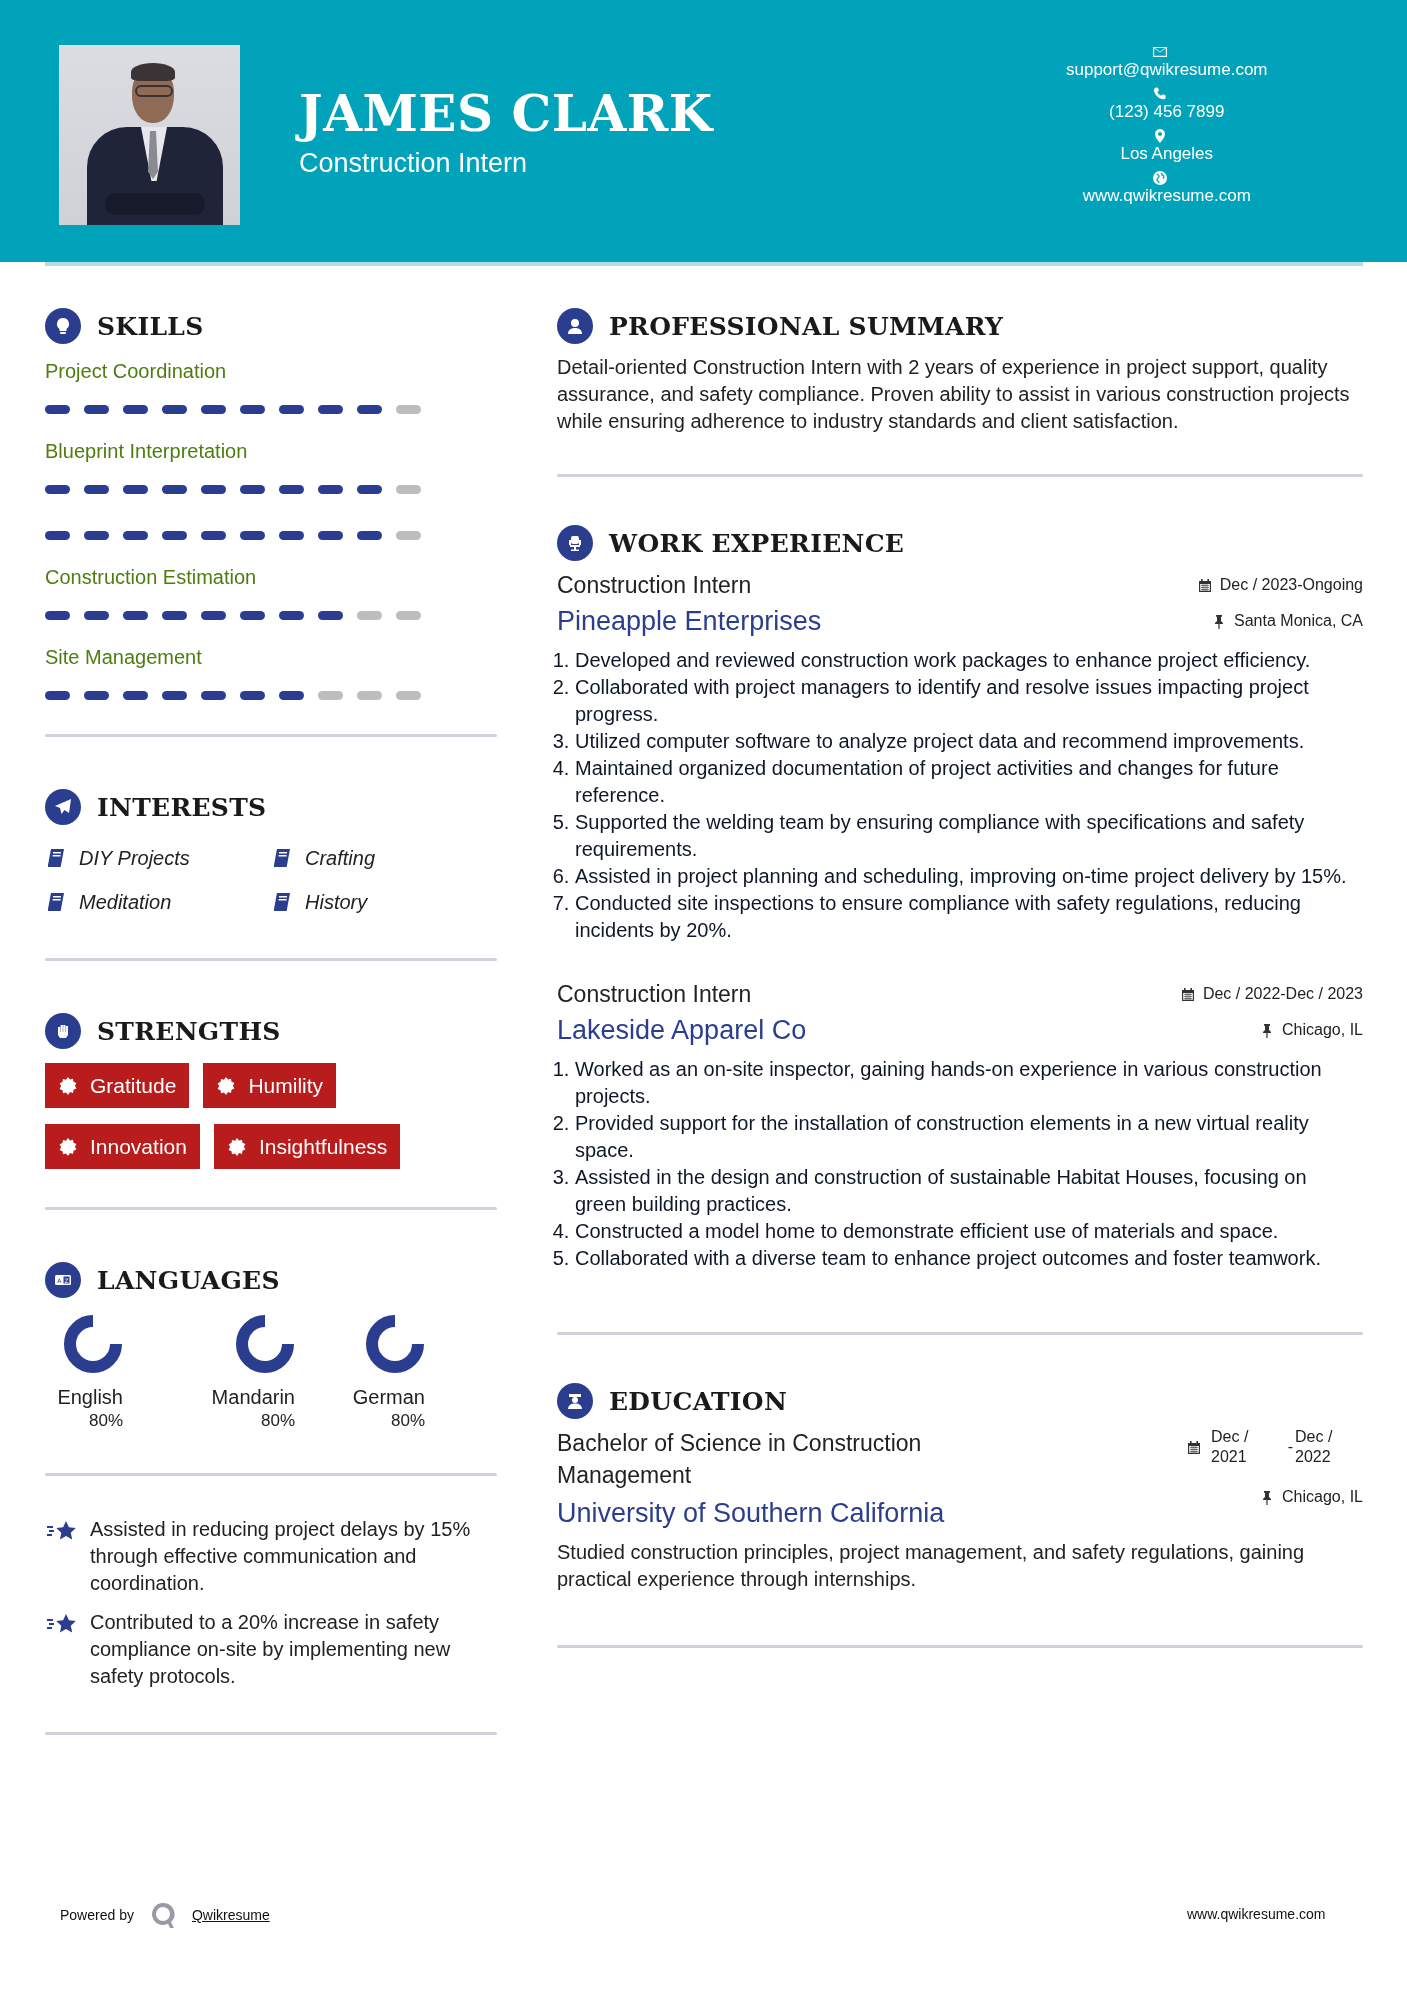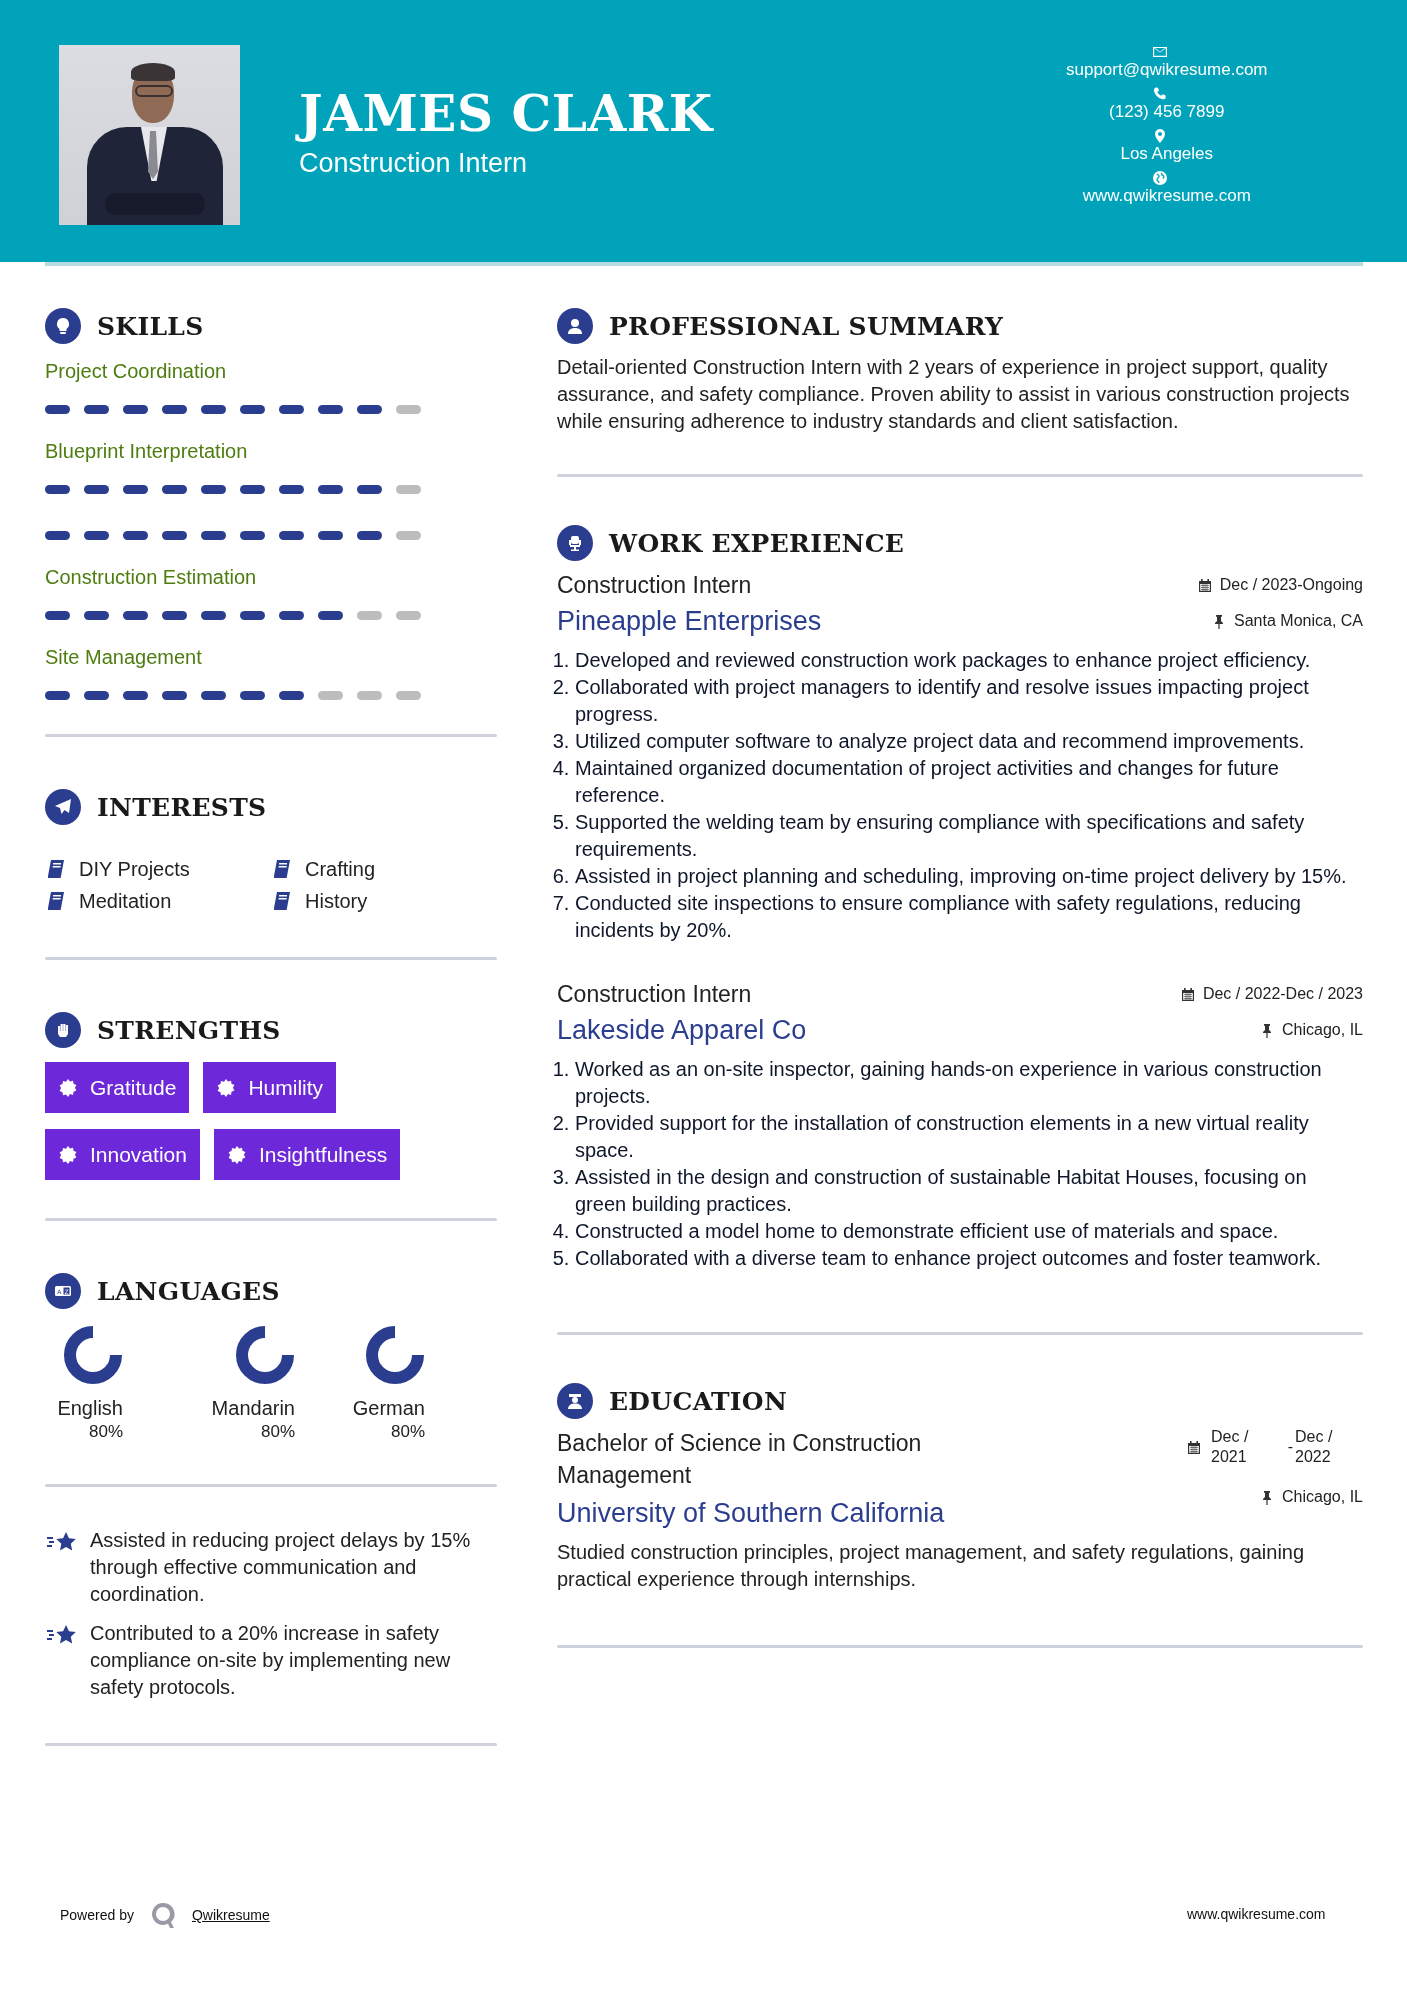--- a/index.html
+++ b/index.html
@@ -35,27 +35,27 @@
 
   .divider { height: 3px; background: #cfd1dc; border-radius: 2px; }
 
   
   .skill-name { font-size: 20px; color: #4d7c0f; height: 30px; line-height: 30px; margin-top: 4px; }
   .skill-bar { display: flex; gap: 14px; height: 46px; align-items: center; }
   .dash { width: 25px; height: 9px; border-radius: 5px; background: #2b3d8f; }
   .dash.off { background: #bdbdbd; }
 
   
-  .interests { display: grid; grid-template-columns: 226px 226px; margin-top: 20px; }
+  .interests { display: grid; grid-template-columns: 226px 226px; row-gap: 12px; margin-top: 9px; font-style: italic; }
   .interest { display: flex; align-items: center; font-size: 20px; height: 32px; }
   .interest svg { width: 22px; height: 22px; fill: #2b3d8f; margin-right: 12px; }
 
   
   .strengths { display: flex; flex-wrap: wrap; gap: 16px 14px; margin-top: 6px; width: 420px; }
-  .chip { background: #6d28d9; color: #fff; font-size: 21px; height: 51px; display: inline-flex; align-items: center; padding: 6px 13px; }
+  .chip { background: #b91c1c; color: #fff; font-size: 21px; height: 45px; display: inline-flex; align-items: center; padding: 6px 13px; }
   .chip svg { width: 20px; height: 20px; fill: #fff; margin-right: 12px; }
 
   
   .langs { display: flex; margin-top: 8px; }
   .lang { display: flex; flex-direction: column; align-items: flex-end; }
   .lang svg { width: 60px; height: 60px; }
   .lang .lname { font-size: 20px; margin-top: 12px; }
   .lang .lpct { font-size: 17px; margin-top: 2px; }
 
   

